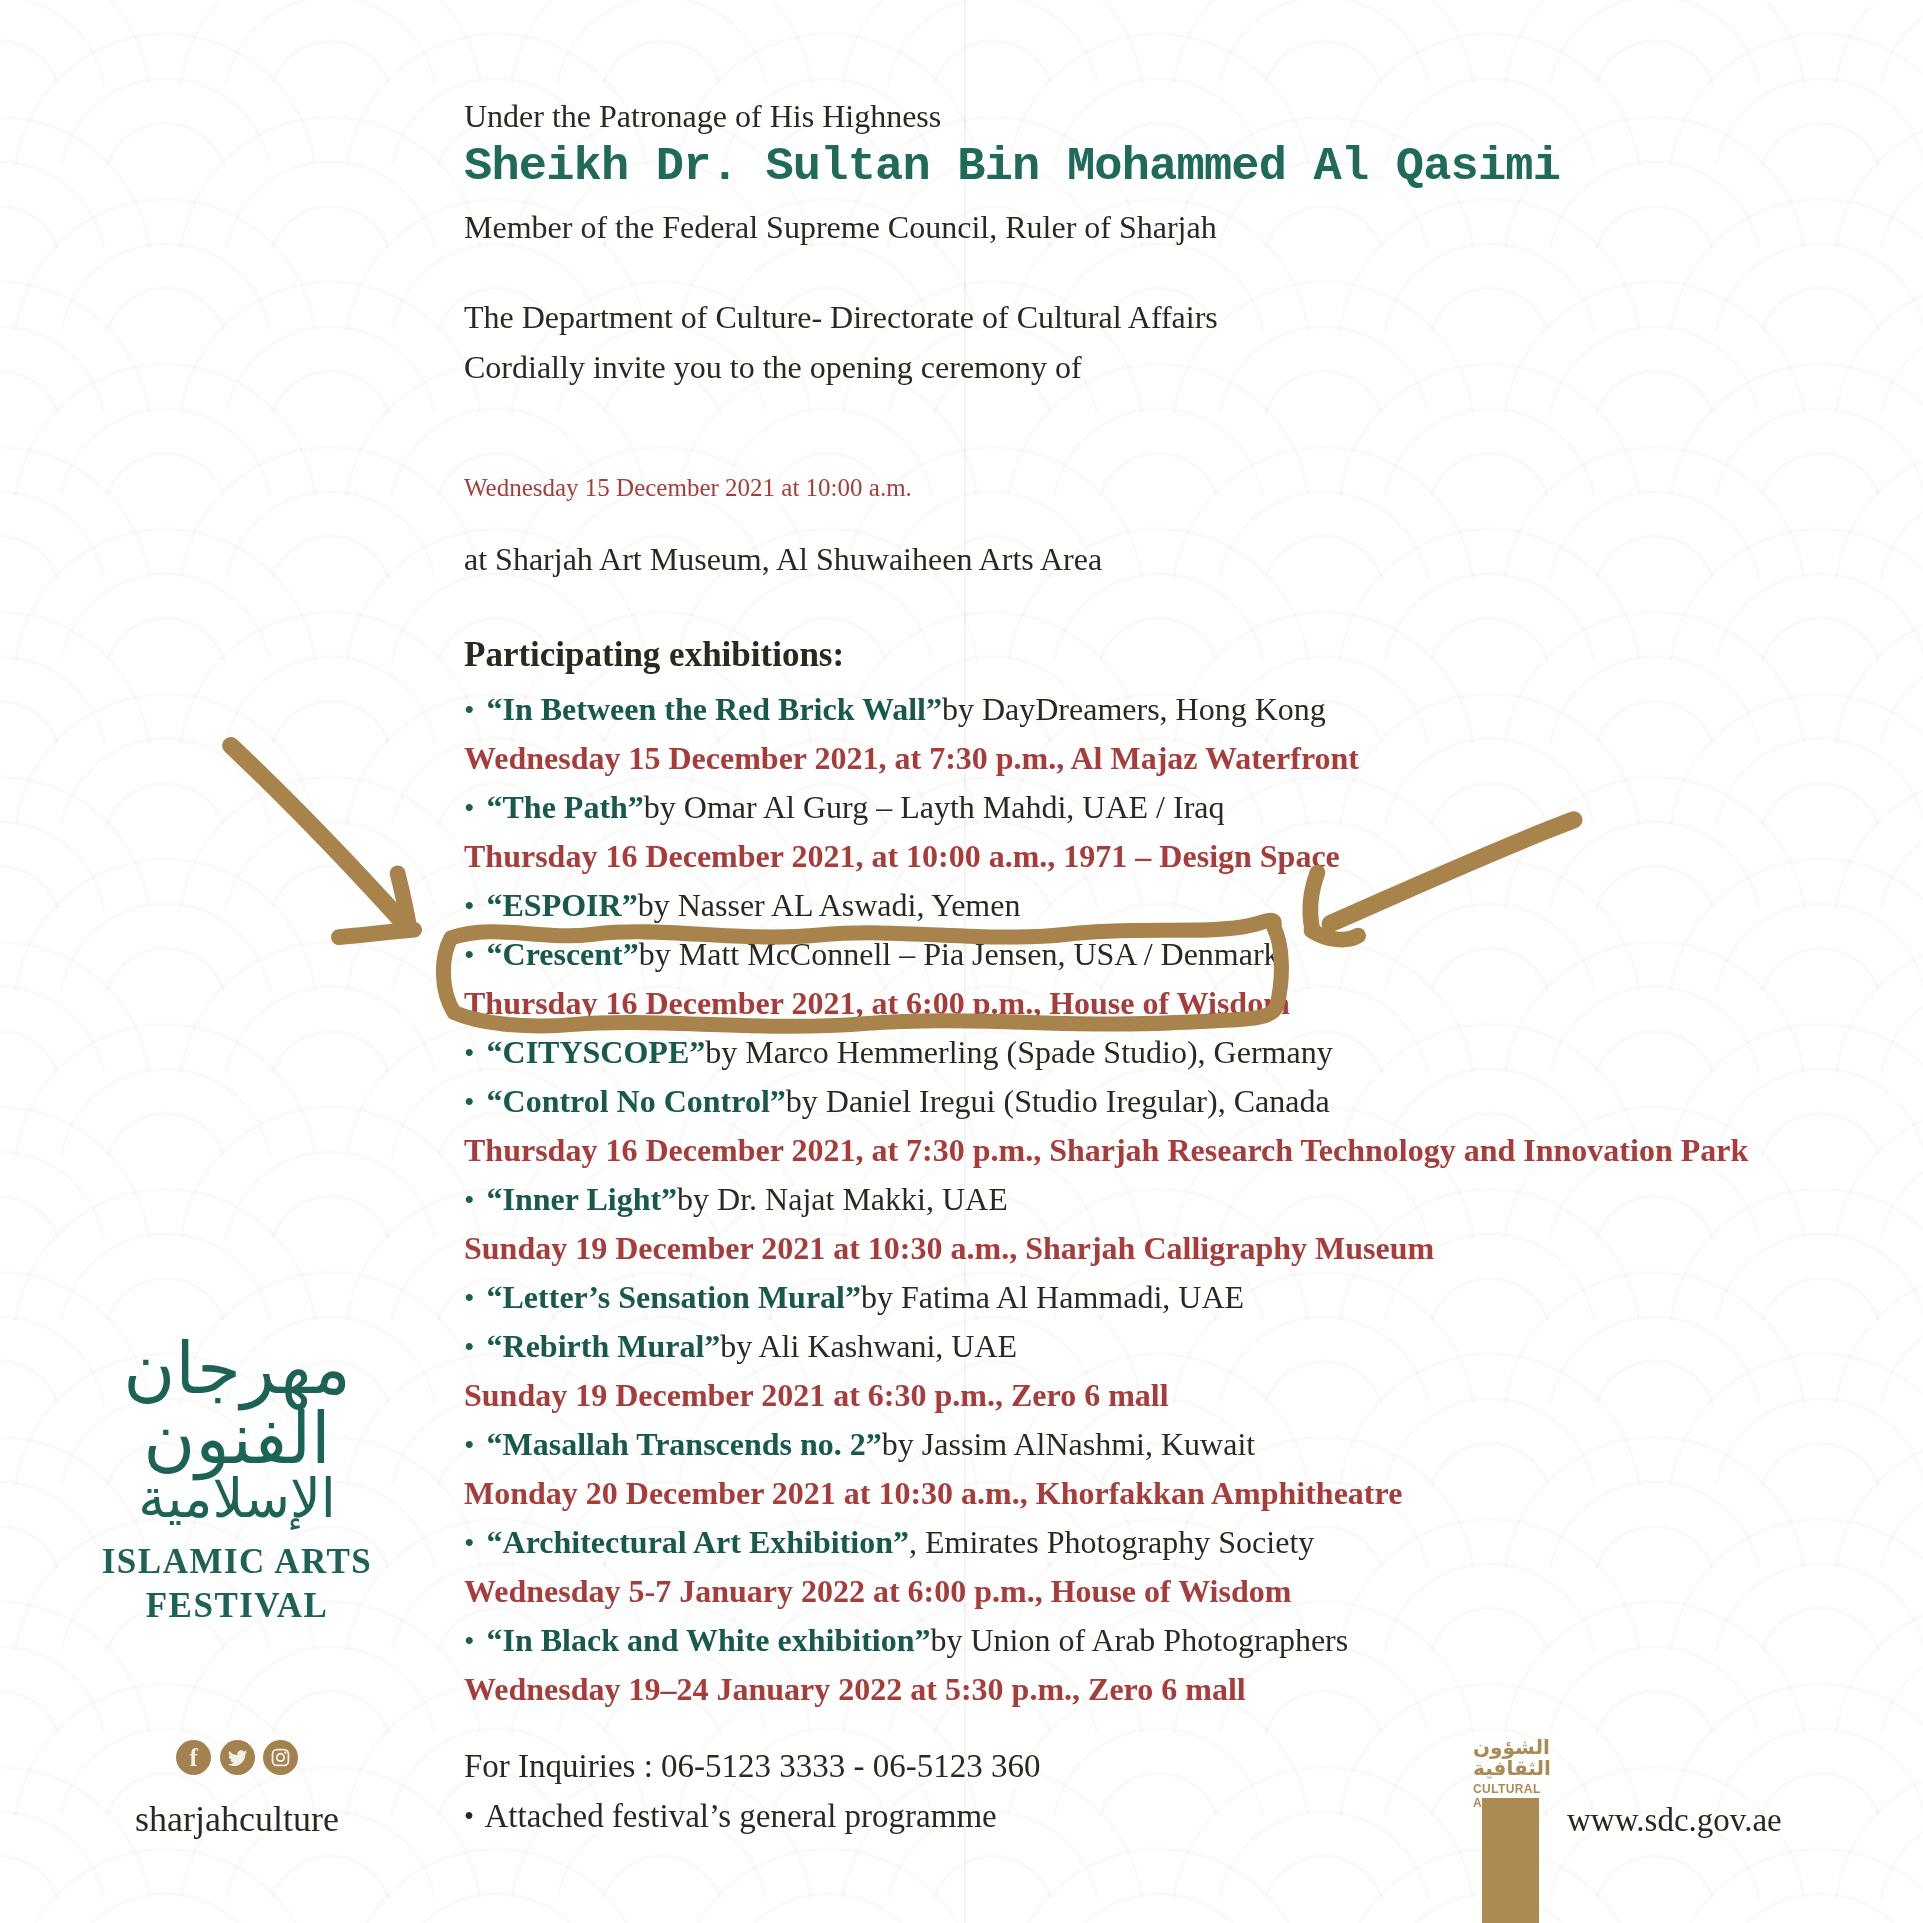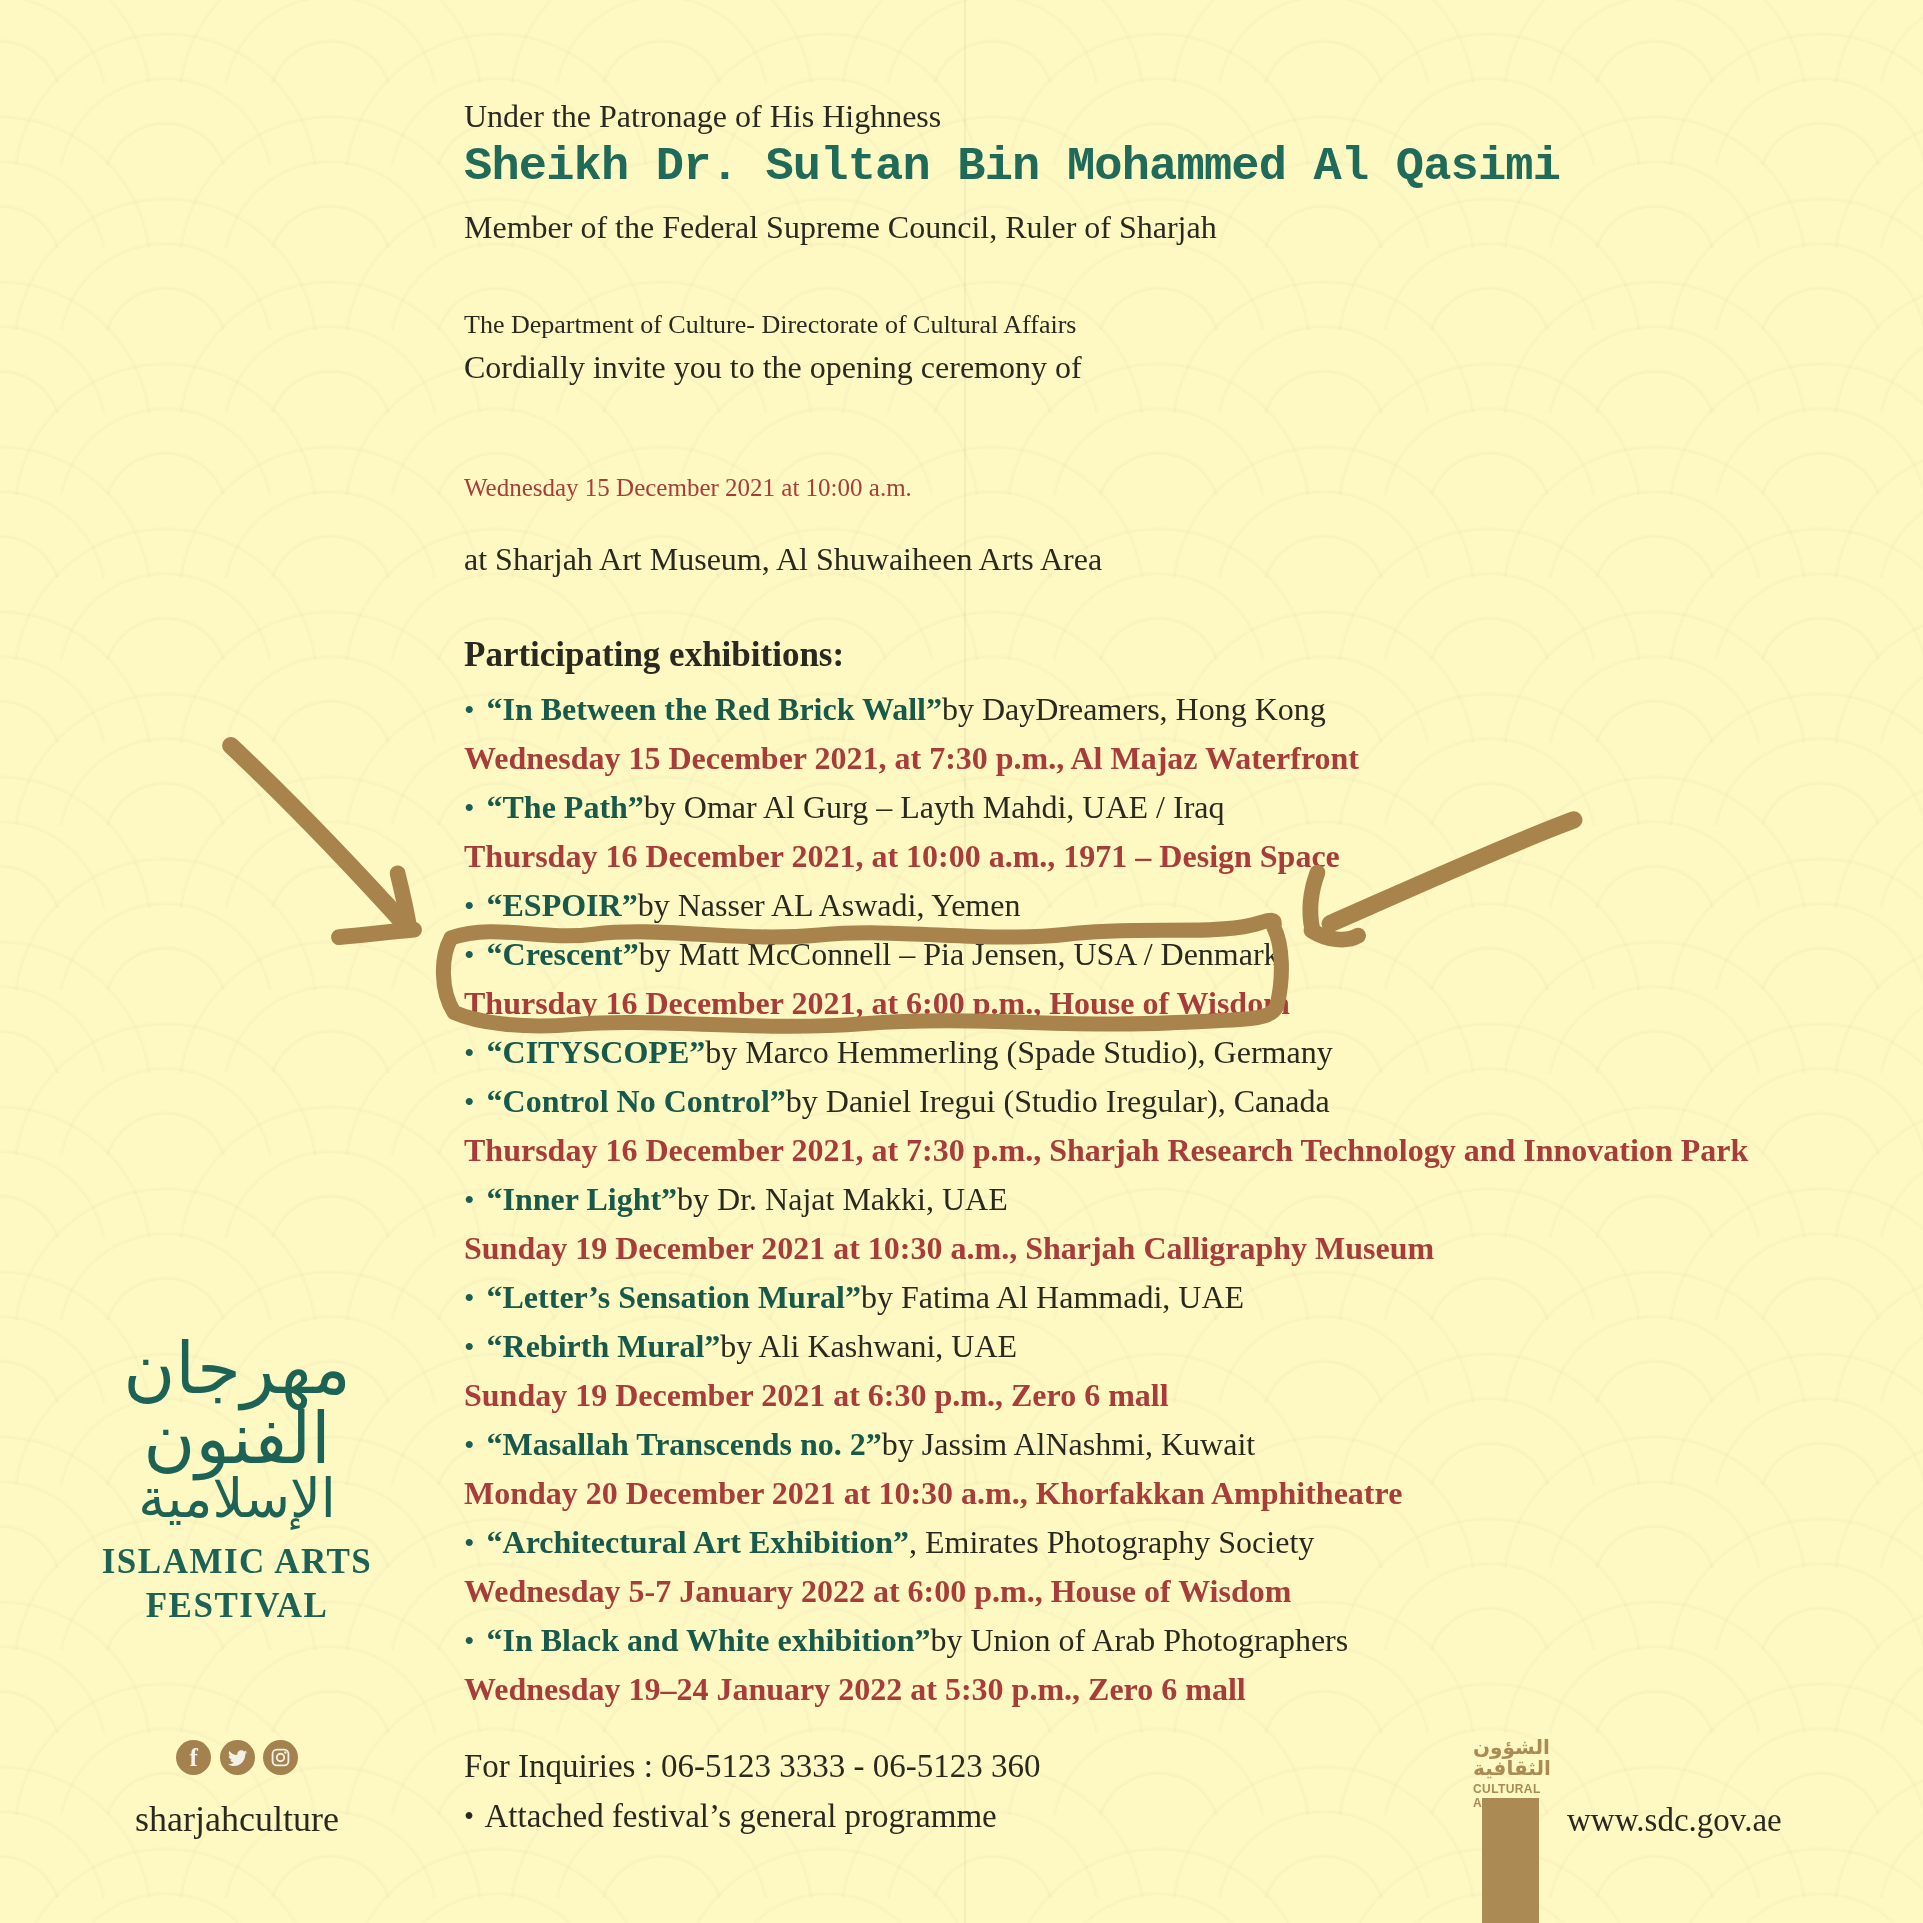--- a/index.html
+++ b/index.html
@@ -1,19 +1,19 @@
 <!DOCTYPE html>
 <html style="font-size:12px"><head>
 <meta charset="utf-8">
 <style>
   html,body{margin:0;padding:0;background:#e8e6dd;}
   .canvas{
     position:relative;
     width:1924px;height:1924px;
-    background:#fef9c3;
+    background:#ffffff;
     overflow:hidden;
     font-family:"Liberation Serif","DejaVu Serif",serif;
     color:#2a2920;
   }
   
   .canvas::before{
     content:"";position:absolute;inset:0;pointer-events:none;
     background-image:
       radial-gradient(circle at 50% 112%, transparent 24%, rgba(160,150,118,.07) 24.5%, transparent 26%,
         transparent 42%, rgba(160,150,118,.06) 42.5%, transparent 44%,
@@ -23,21 +23,21 @@
         transparent 60%, rgba(160,150,118,.06) 60.5%, transparent 62%);
     background-size:331px 165px,331px 165px;
     background-position:0 0,165px 83px;
   }
   .seam{position:absolute;left:964px;top:0;width:1.5px;height:1924px;background:rgba(120,112,90,.08);}
   .abs{position:absolute;white-space:nowrap;}
   
   .patronage{left:464px;top:98px;font-size:32px;}
   .sheikh{left:464px;top:140px;font-size:47px;font-weight:700;color:#1f6a58;letter-spacing:-0.8px;font-family:Liberation Mono, monospace;}
   .member{left:464px;top:209px;font-size:32px;}
-  .dept1{left:464px;top:310px;font-size:26px;font-family:Liberation Serif, serif;}
+  .dept1{left:464px;top:299px;font-size:32px;font-family:Liberation Serif, serif;}
   .dept2{left:464px;top:349px;font-size:32px;}
   .titlerow{left:464px;top:415px;display:flex;align-items:baseline;gap:15px;}
   .festival-title{font-size:53px;font-weight:700;color:#176253;letter-spacing:-0.8px;}
   .edition{font-size:35px;font-weight:700;color:#2a2920;}
   .opening-date{left:464px;top:474px;font-size:25px;font-weight:400;color:#a83c3b;}
   .venue{left:464px;top:541px;font-size:32px;}
   .list-heading{left:464px;top:635px;font-size:35px;font-weight:700;}
   
   .list{left:464px;top:685px;}
   .row{height:49px;display:flex;align-items:center;font-size:32px;white-space:nowrap;}

